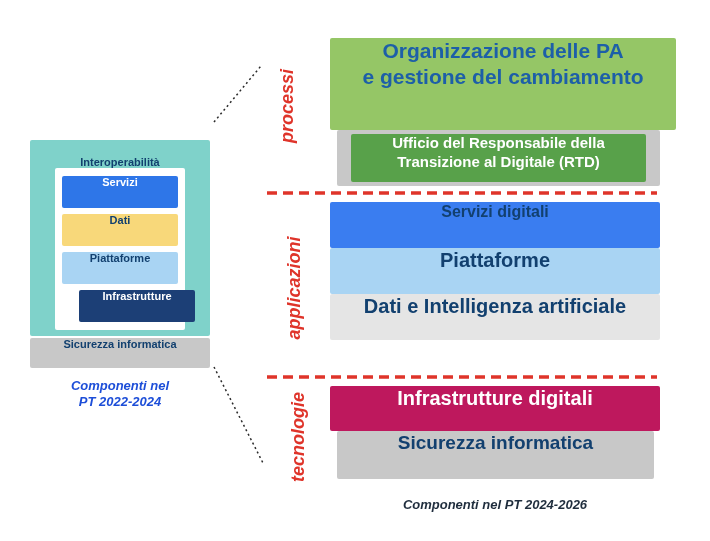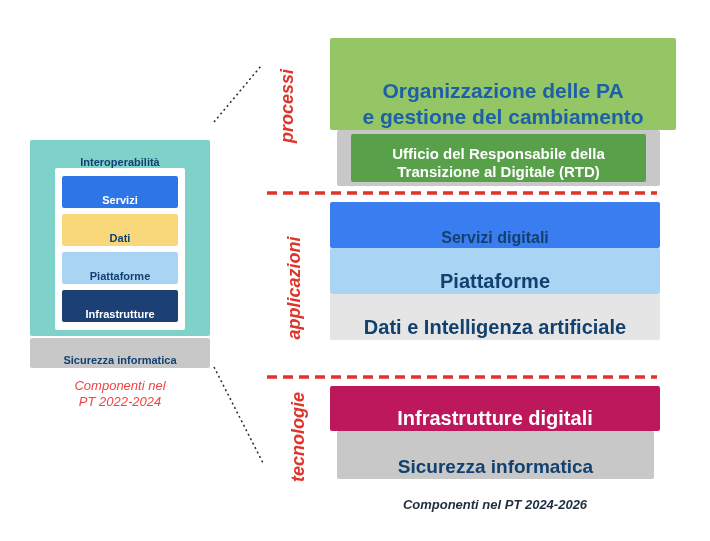--- a/index.html
+++ b/index.html
@@ -12,38 +12,38 @@
     width: 710px;
     height: 541px;
     background: #ffffff;
     overflow: hidden;
   }
   .box {
     position: absolute;
     display: flex;
     flex-direction: column;
     align-items: center;
-    justify-content: flex-end;
+    justify-content: flex-start;
     text-align: center;
     font-weight: bold;
     border-radius: 2px;
     line-height: 1.25;
   }
 
   
   .teal-container { left: 30px; top: 140px; width: 180px; height: 196px; background: #7fd2ca; justify-content: flex-start; }
   .interop-label { position: absolute; top: 8px; left: 0; width: 100%; font-size: 11px; font-weight: bold; color: #12406f; text-align: center; margin-top: 8px; }
   .white-inner { left: 55px; top: 168px; width: 130px; height: 162px; background: #ffffff; }
   .mini-layer { left: 62px; width: 116px; height: 32px; font-size: 11px; }
   .mini-servizi        { top: 176px; background: #2e76e8; color: #ffffff; }
   .mini-dati           { top: 214px; background: #f8d87a; color: #12406f; }
   .mini-piattaforme    { top: 252px; background: #a9d4f3; color: #12406f; }
-  .mini-infrastrutture { top: 290px; background: #1c3f76; color: #ffffff; }
+  .mini-infrastrutture { top: 290px; background: #1c3f76; color: #ffffff; margin-left: 17px; }
   .mini-sicurezza { left: 30px; top: 338px; width: 180px; height: 30px; background: #c8c8c8; color: #12406f; font-size: 11px; }
-  .left-caption { left: 20px; top: 378px; width: 200px; font-style: italic; font-weight: normal; font-size: 13px; color: #ef4444; background: transparent; }
+  .left-caption { left: 20px; top: 378px; width: 200px; font-style: italic; font-weight: bold; font-size: 13px; color: #1d4ed8; background: transparent; }
 
   
   .org-box { left: 330px; top: 38px; width: 346px; height: 92px; background: #95c666; color: #1d5fa8; font-size: 21px; }
   .rtd-strip { left: 337px; top: 130px; width: 323px; height: 56px; background: #c8c8c8; }
   .rtd-box { left: 351px; top: 134px; width: 295px; height: 48px; background: #58a14a; color: #ffffff; font-size: 15px; }
 
   .row-servizi { left: 330px; top: 202px; width: 330px; height: 46px; background: #3a7df0; color: #12406f; font-size: 16px; }
   .row-piattaforme { left: 330px; top: 248px; width: 330px; height: 46px; background: #a9d4f3; color: #12406f; font-size: 20px; }
   .row-dati { left: 330px; top: 294px; width: 330px; height: 46px; background: #e5e5e5; color: #12406f; font-size: 20px; }
 

